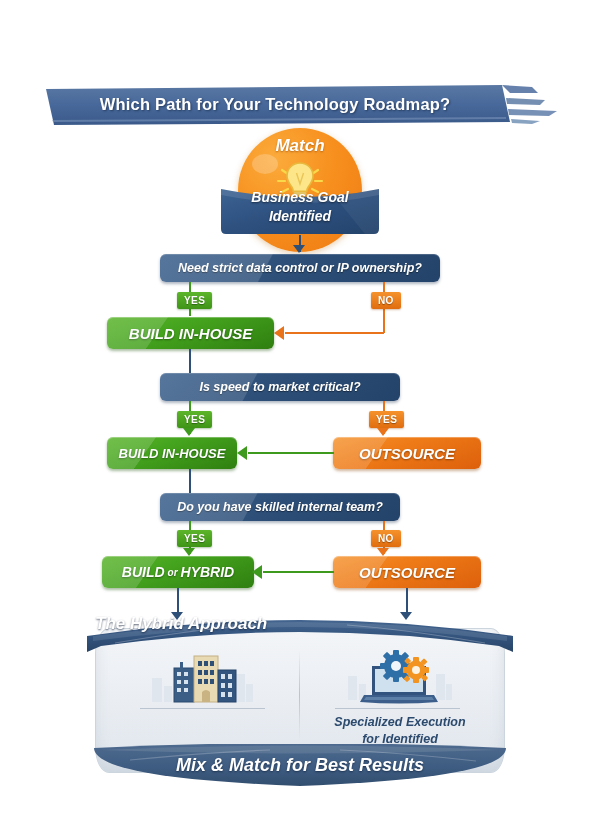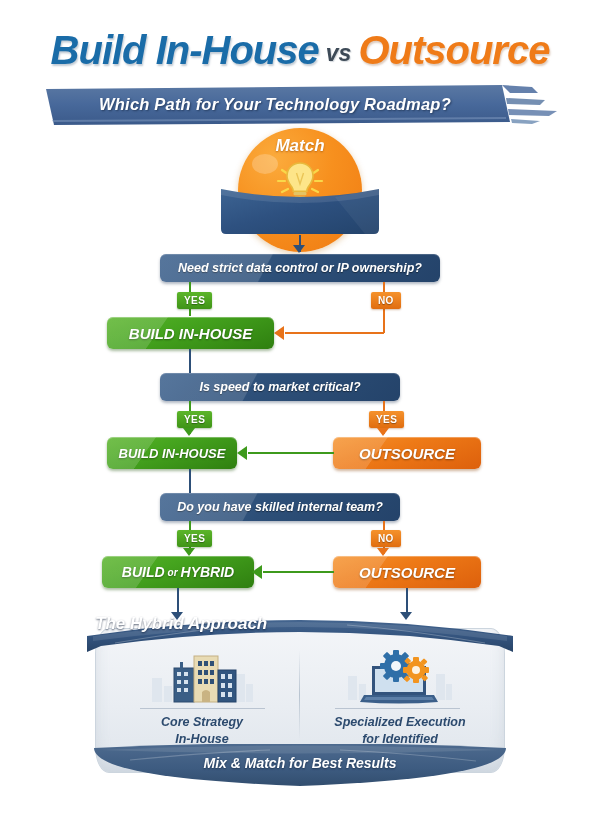--- a/index.html
+++ b/index.html
@@ -31,21 +31,21 @@
     font-size:40px; font-weight:bold; font-style:italic;
     color:#ef7b18; letter-spacing:-1px;
     text-shadow:1px 2px 2px rgba(180,140,110,.45);
   }
 
   
   .banner-wrap{ position:absolute; top:84px; left:40px; width:525px; height:42px; }
   .banner-text{
     position:absolute; left:0; top:0; width:470px; height:40px;
     display:flex; align-items:center; justify-content:center;
-    font-size:16.5px; font-weight:bold; font-style:italic; color:#ffffff;
+    font-size:16.5px; font-weight:bold; color:#ffffff;
     text-shadow:1px 1px 2px rgba(20,35,60,.6);
     z-index:3; letter-spacing:.2px;
   }
 
   
   .node{ position:absolute; }
 
   .decision{
     height:28px; border-radius:6px;
     background:linear-gradient(135deg,#3a5f8c 0%,#2d4f78 45%,#24436a 100%);
@@ -155,41 +155,38 @@
   .ground{
     position:absolute; height:1px; background:rgba(140,155,175,.5);
   }
   .hyb-head-text{
     position:absolute; left:95px; top:614px; width:410px; text-align:left;
     z-index:6; color:#ffffff; font-size:17px; font-weight:bold; font-style:italic;
     text-shadow:0 1px 2px rgba(10,25,50,.65);
   }
   .hyb-foot-text{
     position:absolute; left:95px; top:755px; width:410px; text-align:center;
-    z-index:6; color:#ffffff; font-size:14px; font-weight:bold; font-style:italic;
+    z-index:6; color:#ffffff; font-size:18px; font-weight:bold; font-style:italic;
     text-shadow:0 1px 2px rgba(10,25,50,.6);
   }
   .hyb-caption{
     position:absolute; width:190px; text-align:center;
     font-size:12.5px; font-weight:bold; font-style:italic;
     color:#2c4a6e; line-height:17px;
   }
   .divider{
     position:absolute; left:299px; top:650px; width:1px; height:90px;
     background:linear-gradient(180deg,rgba(180,192,205,0),rgba(175,188,202,.85),rgba(180,192,205,0));
   }
 </style>
 </head>
 <body>
 
 <div id="stage">
 
-  <div class="title-row">
-    <span class="t-build">Build In-House</span><span class="t-vs">vs</span><span class="t-out">Outsource</span>
-  </div>
 
   <div class="banner-wrap">
     <svg width="525" height="42" viewBox="0 0 525 42" style="position:absolute;left:0;top:0;">
       <defs>
         <linearGradient id="bgrad" x1="0" y1="0" x2="0" y2="1">
           <stop offset="0%" stop-color="#5a78a3"></stop>
           <stop offset="50%" stop-color="#47689a"></stop>
           <stop offset="100%" stop-color="#3b5a8a"></stop>
         </linearGradient>
       </defs>
@@ -228,20 +225,24 @@
       <linearGradient id="ggrad" x1="0" y1="0" x2="1" y2="1">
         <stop offset="0%" stop-color="#3d6493"></stop>
         <stop offset="45%" stop-color="#2e5180"></stop>
         <stop offset="100%" stop-color="#23436b"></stop>
       </linearGradient>
     </defs>
     <path d="M6,6 Q85,22 164,6 L164,46 Q164,51 159,51 L11,51 Q6,51 6,46 Z" fill="url(#ggrad)"></path>
     <path d="M6,6 Q85,22 164,6 L164,12 Q85,28 6,12 Z" fill="rgba(255,255,255,.10)"></path>
     <path d="M120,14 L164,6 L164,51 L150,51 Z" fill="rgba(255,255,255,.05)"></path>
   </svg>
+  <div class="goal-text">
+    <div>Business Goal</div>
+    <div>Identified</div>
+  </div>
 
   <div class="vline navy" style="left:299px; top:235px; height:17px;"></div>
   <div class="arrow-down navy" style="left:293px; top:245px;"></div>
 
   <div class="node decision" style="left:160px; top:254px; width:280px;">
     <span>Need strict data control or IP ownership?</span>
   </div>
 
   <div class="vline green" style="left:189px; top:282px; height:34px;"></div>
   <div class="chip yes" style="left:177px; top:292px;">YES</div>
@@ -405,24 +406,20 @@
         <rect x="57" y="30" width="5" height="5" rx="1" transform="rotate(45 59 32)"></rect>
         <rect x="74" y="30" width="5" height="5" rx="1" transform="rotate(-45 76 32)"></rect>
       </g>
       <circle cx="68" cy="24" r="4" fill="#fdf3e3"></circle>
     </g>
   </svg>
   <div class="ground" style="left:335px; top:708px; width:125px;"></div>
 
   <div class="divider"></div>
 
-  <div class="hyb-caption" style="left:107px; top:714px;">
-    <div>Core Strategy</div>
-    <div>In-House</div>
-  </div>
   <div class="hyb-caption" style="left:305px; top:714px;">
     <div>Specialized Execution</div>
     <div>for Identified</div>
   </div>
 
   <svg style="position:absolute;left:90px;top:744px;width:420px;height:44px;z-index:5;" viewBox="0 0 420 44">
     <defs>
       <linearGradient id="fbar" x1="0" y1="0" x2="0" y2="1">
         <stop offset="0%" stop-color="#4c6party"></stop>
         <stop offset="0%" stop-color="#4e6b8f"></stop>

